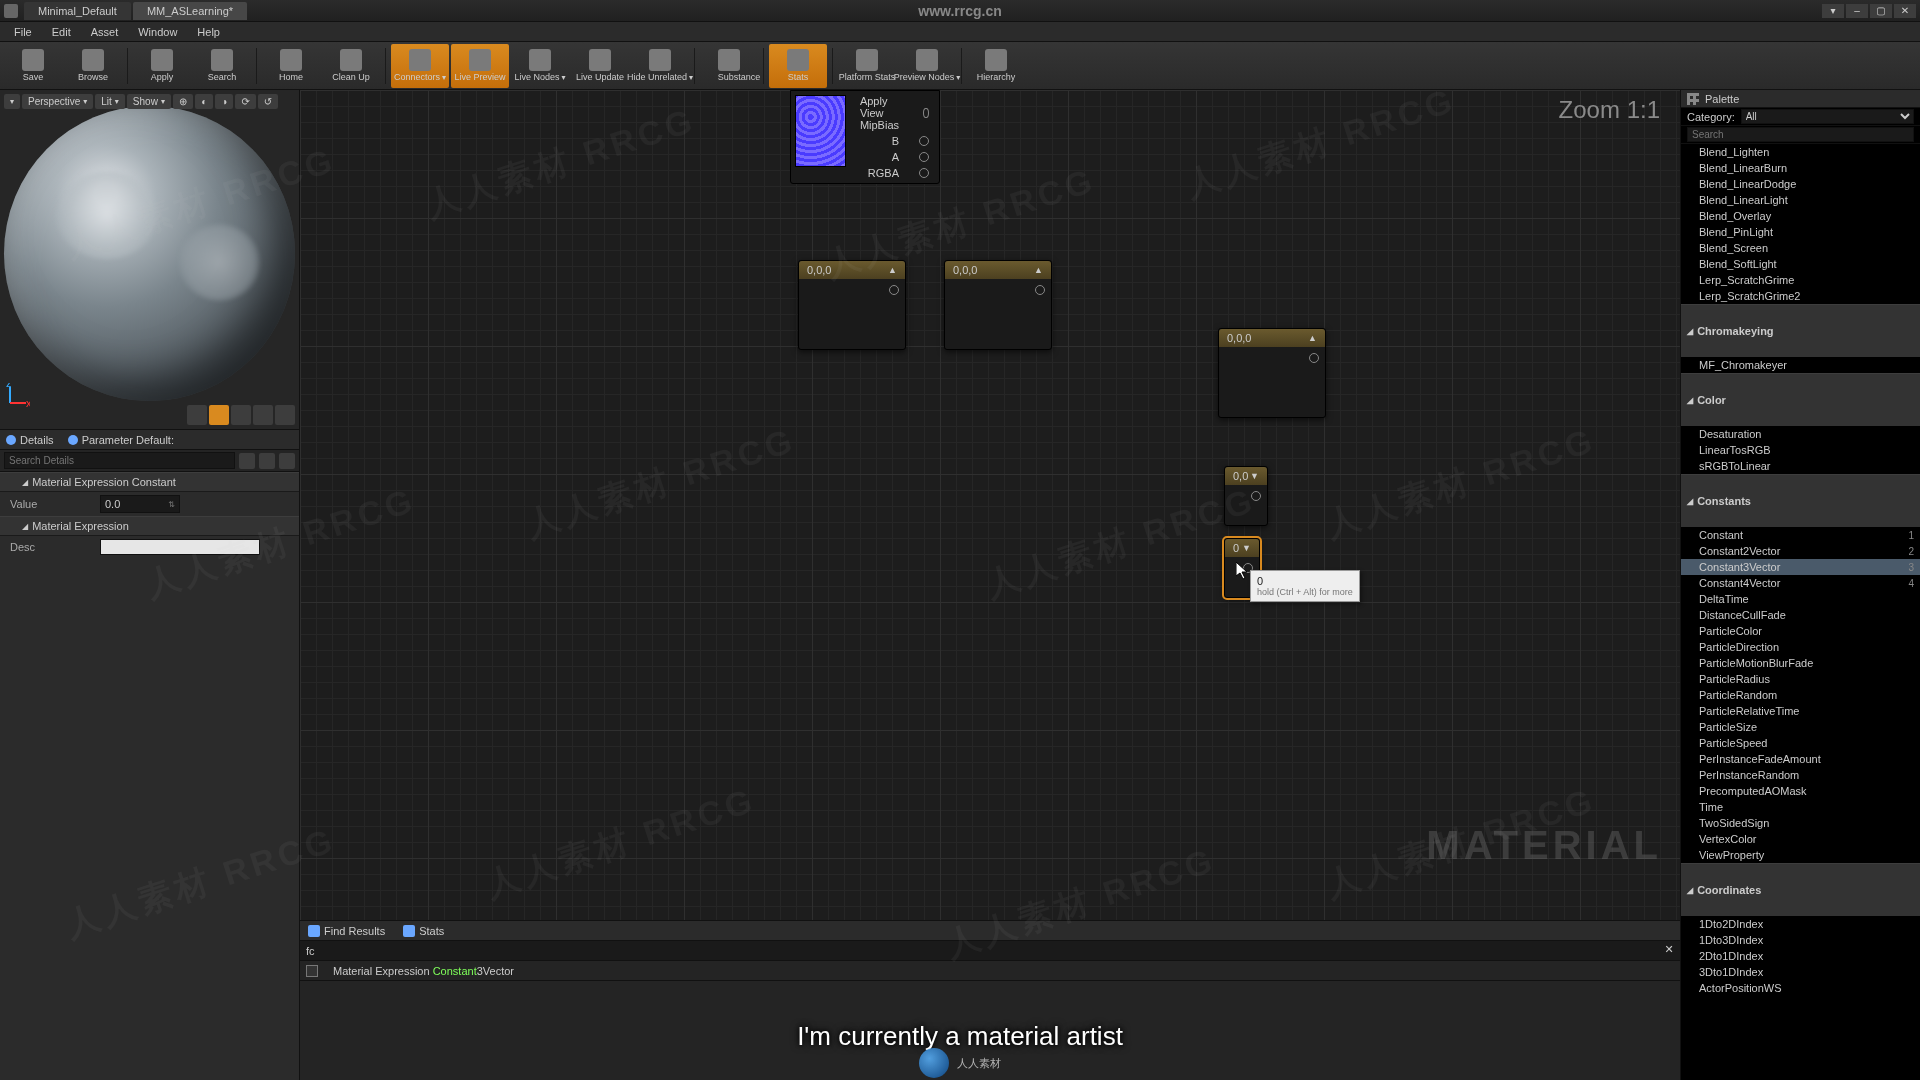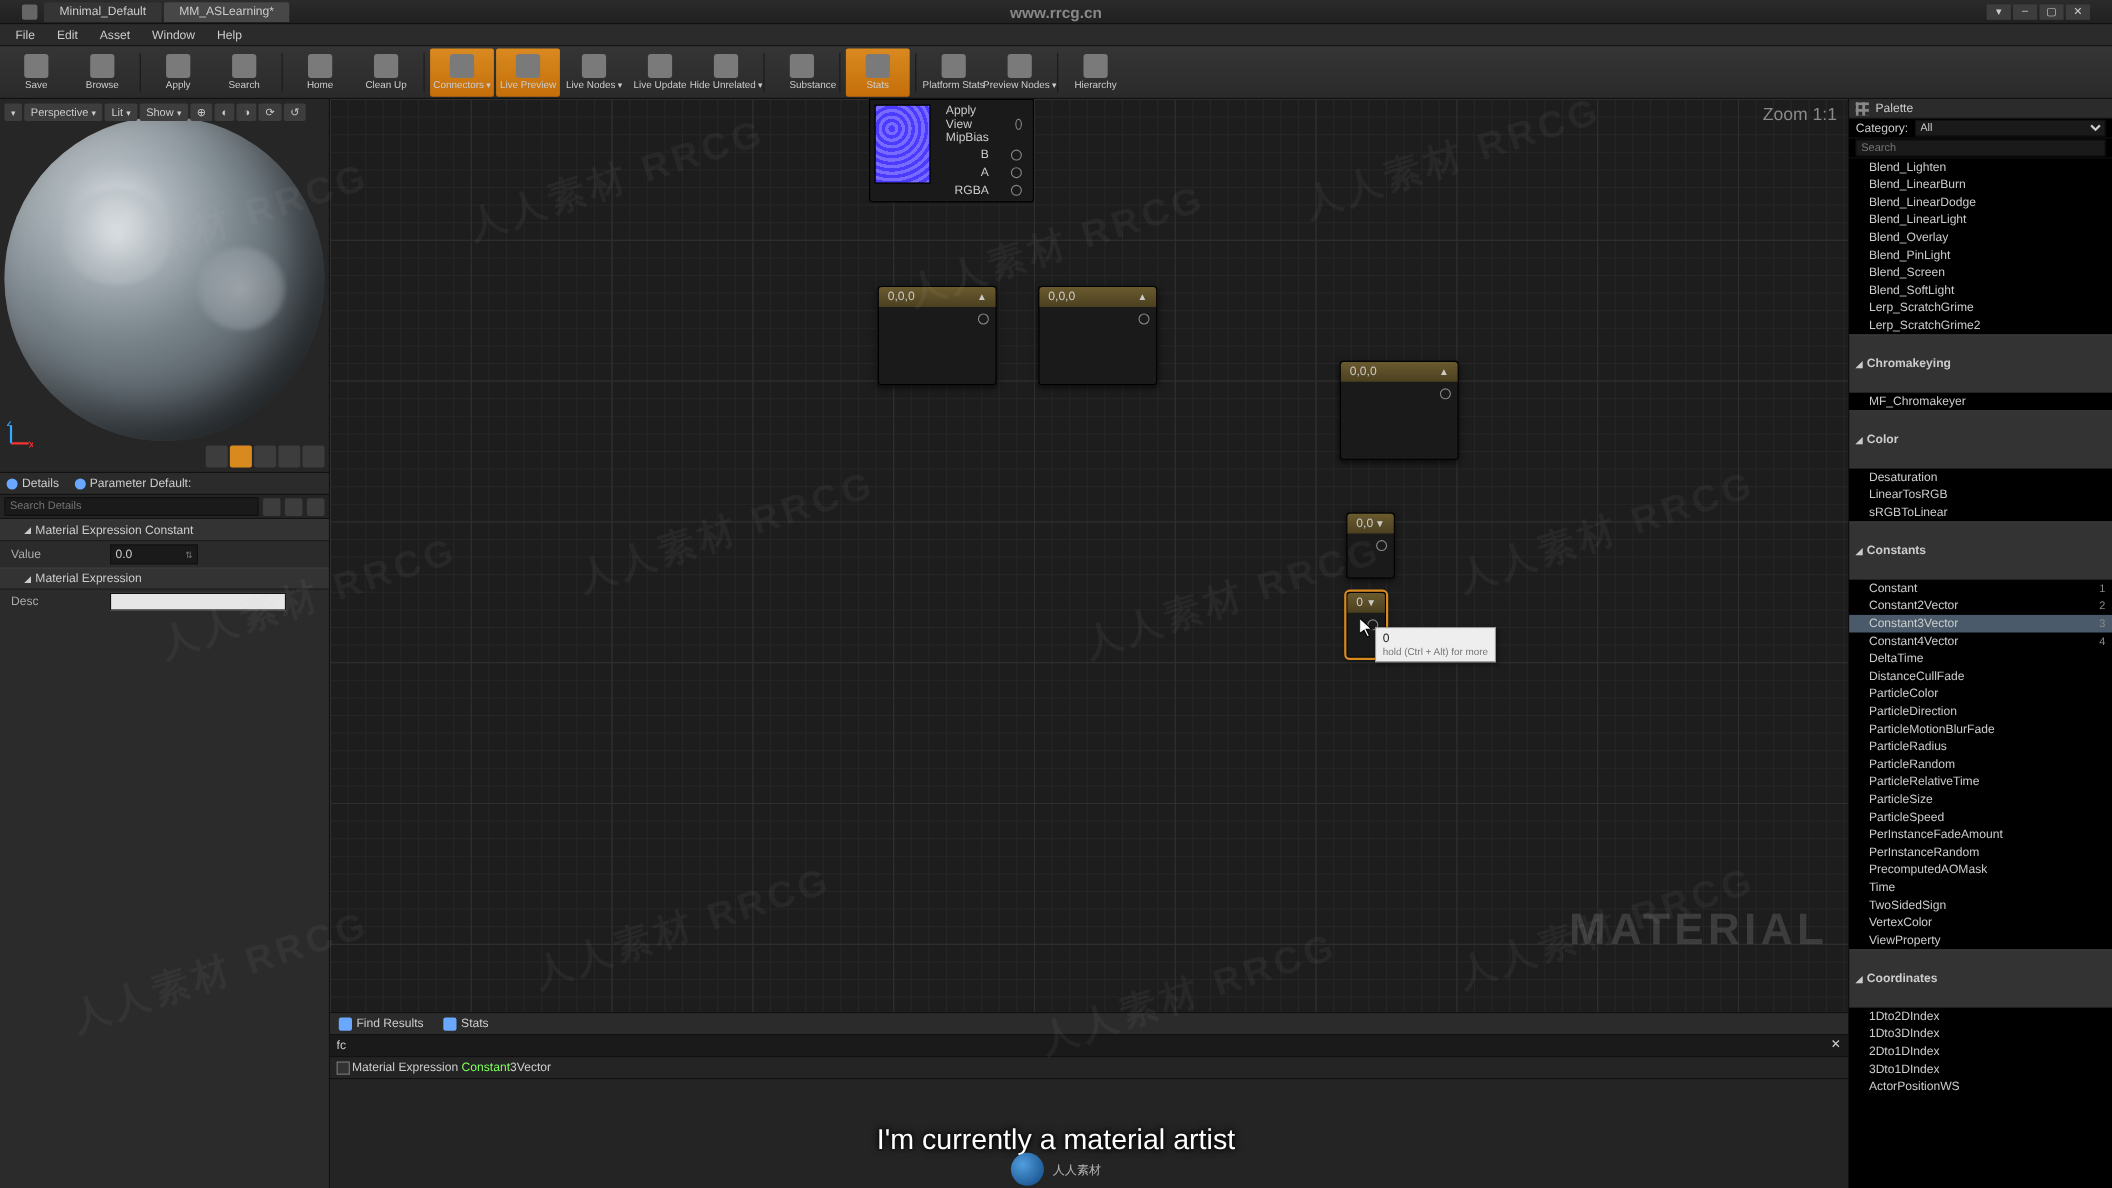--- a/index.html
+++ b/index.html
@@ -1,18 +1,18 @@
 <!DOCTYPE html>
 <html><head>
 <meta charset="utf-8">
 <style>
 *{margin:0;padding:0;box-sizing:border-box;font-family:"Segoe UI",Tahoma,sans-serif;font-size:11px;color:#ccc;user-select:none}
 body{background:#1a1a1a;width:1920px;height:1080px;overflow:hidden;position:relative}
 
-.titlebar{height:22px;background:linear-gradient(#2b2b2b,#202020);display:flex;align-items:center;padding:0 20px;border-bottom:1px solid #111}
+.titlebar{height:22px;background:linear-gradient(#2b2b2b,#202020);display:flex;align-items:center;padding:0 4px;border-bottom:1px solid #111}
 .titlebar .ue-logo{width:14px;height:14px;background:#666;border-radius:2px;margin-right:6px}
 .titlebar .tabs{display:flex;gap:2px}
 .titlebar .tab{padding:3px 14px;background:#353535;border-radius:2px 2px 0 0;display:flex;align-items:center;gap:4px}
 .titlebar .tab.active{background:#474747}
 .titlebar .win-btns{margin-left:auto;display:flex;gap:2px}
 .titlebar .win-btn{width:22px;height:14px;background:#3d3d3d;display:flex;align-items:center;justify-content:center;font-size:10px}
 .titlebar .url{position:absolute;left:50%;transform:translateX(-50%);color:#888;font-size:14px;font-weight:bold}
 
 .menubar{height:20px;background:#2b2b2b;display:flex;align-items:center;padding:0 6px;gap:4px;border-bottom:1px solid #111}
 .menubar span{padding:2px 8px}
@@ -50,21 +50,21 @@
 .section-hdr::before{content:"◢";font-size:8px;transform:rotate(0deg)}
 .prop-row{display:flex;align-items:center;padding:3px 10px;gap:10px}
 .prop-row .pl{width:80px;color:#aaa}
 .prop-row .pv{flex:0 0 80px;background:#1a1a1a;border:1px solid #111;padding:2px 4px;display:flex;justify-content:space-between;align-items:center}
 .prop-row .pv .spin{font-size:8px;color:#777}
 .prop-row .tx{flex:0 0 160px;background:#e6e6e6;height:16px;border:1px solid #111}
 
 .center-col{flex:1;display:flex;flex-direction:column;position:relative}
 .graph{flex:1;background:#1d1d1d;position:relative;overflow:hidden;background-image:linear-gradient(#262626 1px,transparent 1px),linear-gradient(90deg,#262626 1px,transparent 1px);background-size:16px 16px}
 .graph::before{content:"";position:absolute;inset:0;background-image:linear-gradient(#2f2f2f 1px,transparent 1px),linear-gradient(90deg,#2f2f2f 1px,transparent 1px);background-size:128px 128px;pointer-events:none}
-.zoom{position:absolute;top:6px;right:10px;color:#8a8a8a;font-size:16px}
+.zoom{position:absolute;top:6px;right:20px;color:#8a8a8a;font-size:24px}
 .watermark-big{position:absolute;right:18px;bottom:52px;color:rgba(120,120,120,.35);font-size:40px;font-weight:700;letter-spacing:4px}
 .node{position:absolute;background:#1a1a1a;border:1px solid #000;border-radius:3px;box-shadow:0 2px 6px rgba(0,0,0,.6)}
 .node .nh{background:linear-gradient(#6a5a2e,#4c4020);padding:3px 8px;display:flex;justify-content:space-between;align-items:center;border-radius:3px 3px 0 0}
 .node .nh .tri{font-size:9px}
 .node .nb{padding:6px;min-height:40px;display:flex;justify-content:flex-end;align-items:flex-start}
 .node .pin{width:10px;height:10px;border:1px solid #888;border-radius:50%;background:#1a1a1a}
 .node.sel{outline:2px solid #d98a1f}
 
 .texnode{position:absolute;left:490px;top:0;width:150px;background:#1a1a1a;border:1px solid #000;border-radius:0 0 3px 3px}
 .texnode .row{display:flex;justify-content:flex-end;align-items:center;gap:20px;padding:2px 6px}
@@ -74,21 +74,21 @@
 .tooltip{position:absolute;background:#eee;color:#222;padding:4px 6px;font-size:10px;border:1px solid #999;box-shadow:2px 2px 4px rgba(0,0,0,.4)}
 .tooltip .t1{color:#222}
 .tooltip .t2{color:#777;font-size:9px}
 
 .bottom-tabs{height:20px;background:#2b2b2b;display:flex;align-items:center;gap:18px;padding:0 8px;border-top:1px solid #111}
 .bottom-tabs .bt{display:flex;gap:4px;align-items:flex-start}
 .bottom-tabs .bt .ico{width:12px;height:12px;background:#6aa7ff;border-radius:2px}
 .find-input{height:20px;background:#1a1a1a;display:flex;align-items:center;padding:0 6px;border-top:1px solid #111;position:relative}
 .find-input input{flex:1;background:transparent;border:none;color:#ccc;font-size:11px;outline:none}
 .find-input .xbtn{position:absolute;right:4px;top:2px;width:14px;height:14px;color:#ccc;font-size:11px;text-align:center}
-.find-result{height:20px;background:#242424;display:flex;align-items:center;padding:0 6px;gap:2px;border-top:1px solid #111}
+.find-result{height:20px;background:#242424;display:flex;align-items:center;padding:0 6px;gap:15px;border-top:1px solid #111}
 .find-result .chk{width:12px;height:12px;border:1px solid #777;background:#333}
 .find-result .hl{color:#7fff5a}
 .bottom-fill{flex:0 0 100px;background:#242424;border-top:1px solid #111}
 
 .right-col{width:240px;background:#000000;display:flex;flex-direction:column;border-left:1px solid #111}
 .pal-hdr{height:18px;background:#2b2b2b;display:flex;align-items:center;gap:6px;padding:0 6px;border-bottom:1px solid #111}
 .pal-hdr .grid{width:12px;height:12px;background:linear-gradient(#888 50%,transparent 50%),linear-gradient(90deg,#888 50%,transparent 50%);background-size:6px 6px}
 .cat-row{height:18px;display:flex;align-items:center;padding:0 6px;gap:6px;border-bottom:1px solid #111}
 .cat-row select{flex:1;background:#1a1a1a;border:1px solid #111;color:#ccc;font-size:10px}
 .pal-search{height:18px;padding:0 6px;display:flex;align-items:center;border-bottom:1px solid #111}

